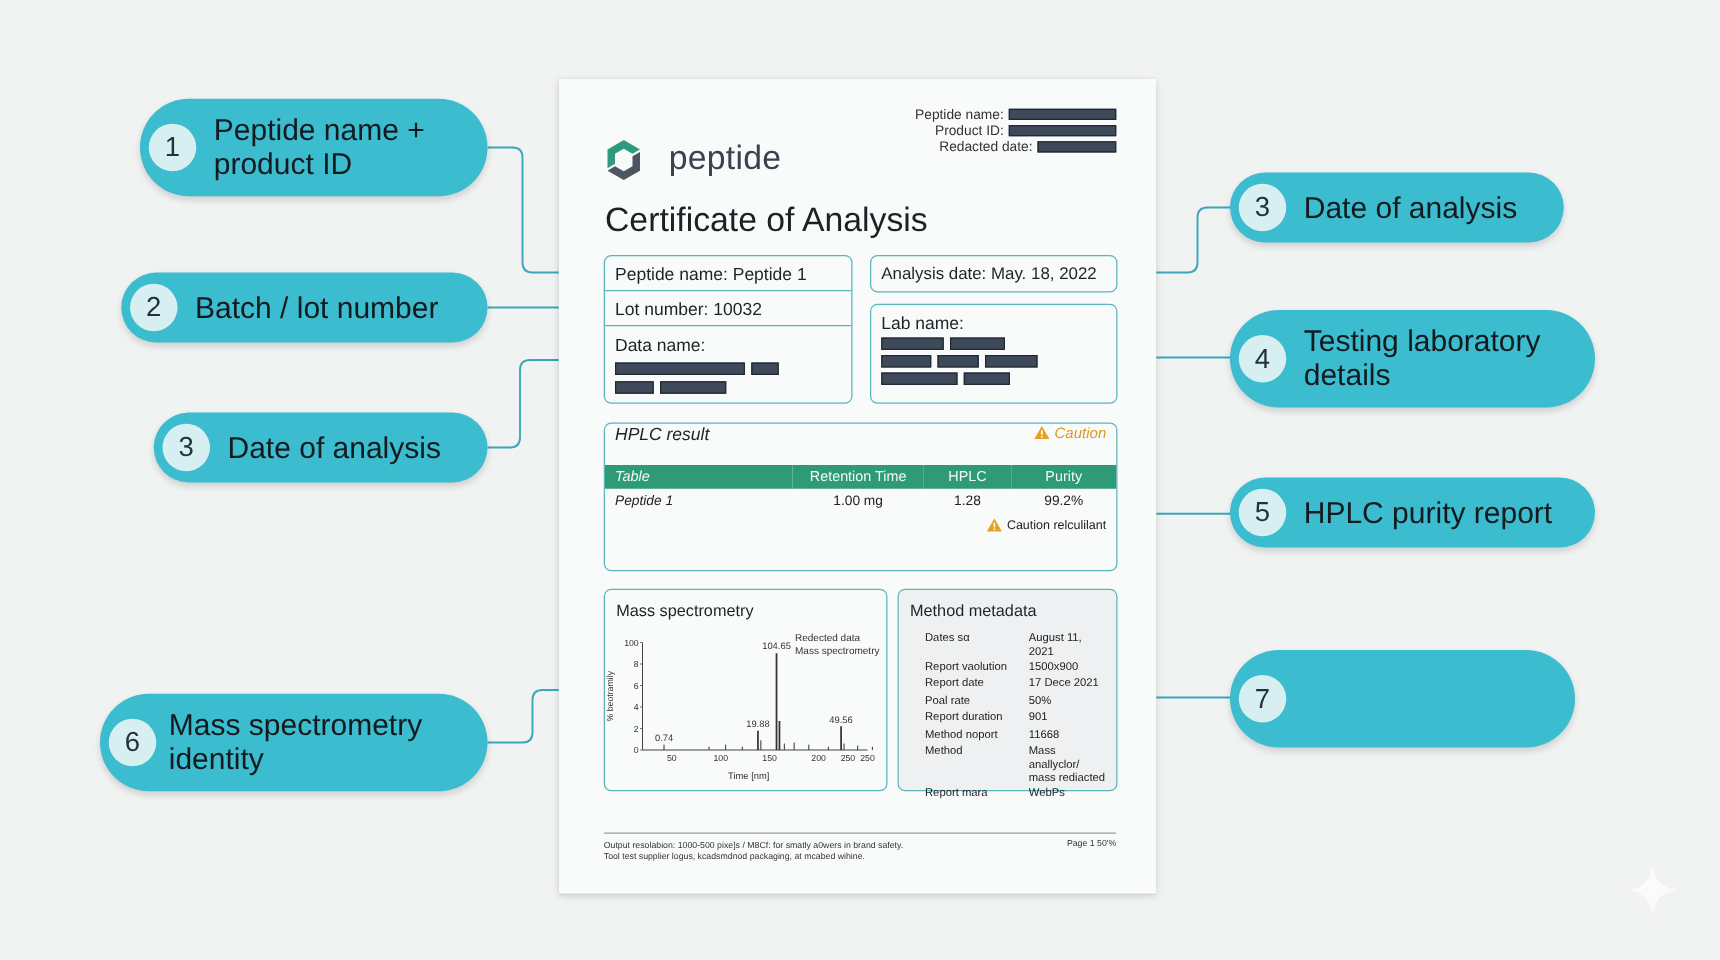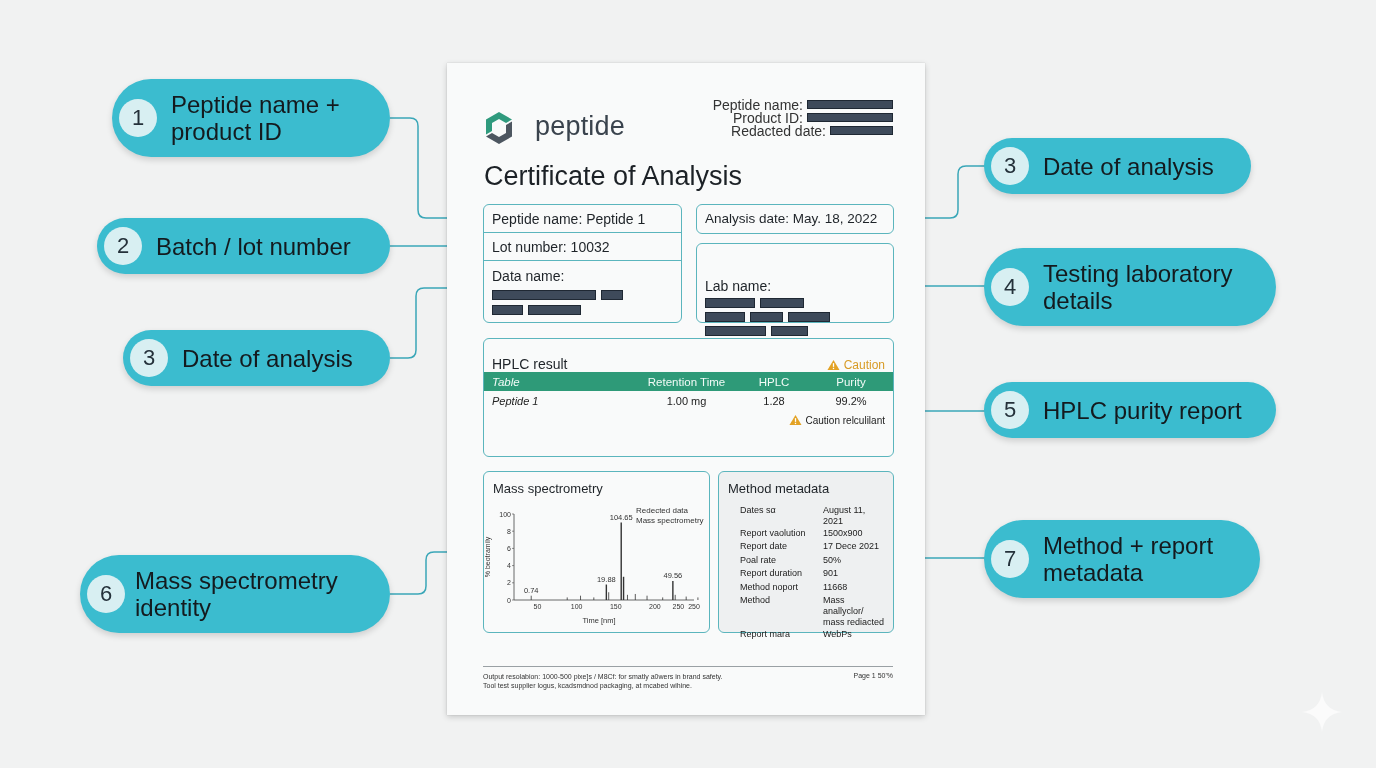--- a/index.html
+++ b/index.html
@@ -15,37 +15,37 @@
     
     .doc {
       position: absolute; left: 447px; top: 63px; width: 478px; height: 652px;
       background: #f9fafa;
       box-shadow: 0 2px 6px rgba(0,0,0,0.18), 0 0 1px rgba(0,0,0,0.2);
     }
     .logo { position: absolute; left: 36px; top: 48px; display: flex; align-items: flex-start; gap: 20px; }
     .logo svg { width: 32px; height: 34px; }
     .logo-text { font-size: 27px; color: #3a434d; letter-spacing: 0.2px; }
 
-    .meta-top { position: absolute; right: 32px; top: 35px; font-size: 14px; color: #333; }
+    .meta-top { position: absolute; right: 32px; top: 22px; font-size: 11px; color: #333; }
     .meta-top .row { display: flex; justify-content: flex-end; align-items: center; height: 13px; gap: 4px; }
     .redact { display: inline-block; background: #3e4a5a; border: 1px solid #1f2833; height: 9px; }
 
     .doc-title { position: absolute; left: 37px; top: 98px; font-size: 27px; color: #1c2126; }
 
     .card {
       position: absolute; border: 1.5px solid #5bb5bd; border-radius: 6px; background: #f9fafa;
     }
     .card .sec { padding: 0 8px; font-size: 14px; color: #1e2328; border-bottom: 1.5px solid #5bb5bd; display: flex; align-items: center; }
     .card .sec:last-child { border-bottom: none; }
     .redact-lines { display: flex; flex-direction: column; gap: 5px; margin-top: 6px; }
     .redact-lines .rl { display: flex; gap: 5px; }
     .redact-lines .redact { height: 10px; }
 
     
-    .hplc-head { display: flex; justify-content: space-between; align-items: flex-end; padding: 0 8px; height: 33px; }
+    .hplc-head { display: flex; justify-content: space-between; align-items: flex-start; padding: 0 8px; height: 33px; font-style: italic; }
     .hplc-title { font-size: 14px; color: #1e2328; }
     .caution { display: flex; align-items: center; gap: 4px; color: #d89b25; font-size: 12px; }
     .warn-tri { width: 13px; height: 12px; }
     table.hplc { width: 100%; border-collapse: collapse; font-size: 11px; }
     table.hplc th { background: #2e9a78; color: #f2fbf7; font-weight: normal; height: 19px; font-size: 11.5px; }
     table.hplc td { height: 19px; color: #222; }
     table.hplc tr.alt td { background: #e6e9ea; }
     table.hplc .c1 { text-align: left; padding-left: 8px; width: 150px; font-style: italic; }
     table.hplc .c2 { text-align: center; width: 105px; }
     table.hplc .c3 { text-align: center; width: 70px; }
@@ -159,21 +159,21 @@
             </div>
         </div>
       </div>
     </div>
 
     <div class="card" style="left:249px; top:141px; width:198px; height:30px;">
       <div class="sec" style="height:27px; font-size:13.5px;">Analysis date: May. 18, 2022</div>
     </div>
 
     <div class="card" style="left:249px; top:180px; width:198px; height:80px;">
-      <div class="sec" style="height:76px; flex-direction:column; align-items:flex-start; padding-top:6px;margin-top:28px;">
+      <div class="sec" style="height:76px; flex-direction:column; align-items:flex-start; padding-top:6px;">
         <span>Lab name:</span>
         <div class="redact-lines" style="margin-top:4px; gap:4px;">
           <div class="rl">
               <span class="redact" style="width:50px"></span>
               <span class="redact" style="width:44px"></span>
             </div>
           <div class="rl">
               <span class="redact" style="width:40px"></span>
               <span class="redact" style="width:33px"></span>
               <span class="redact" style="width:42px"></span>
@@ -357,19 +357,18 @@
   <div class="pill" style="left:984px; top:248px; width:292px; height:78px;">
     <span class="num">4</span>
     <span class="label" style="width:230px;">Testing laboratory details</span>
   </div>
   <div class="pill" style="left:984px; top:382px; width:292px; height:56px;">
     <span class="num">5</span>
     <span class="label">HPLC purity report</span>
   </div>
   <div class="pill" style="left:984px; top:520px; width:276px; height:78px;">
     <span class="num">7</span>
-    <span class="label" style="width:210px;">Method + report metadata</span>
   </div>
 
   <svg style="position:absolute; left:1300px; top:690px;" width="44" height="44" viewBox="0 0 44 44">
     <path d="M22 2 Q24 20 42 22 Q24 24 22 42 Q20 24 2 22 Q20 20 22 2 Z" fill="#fbfbfb"></path>
   </svg>
 </div>
 
 </body></html>

